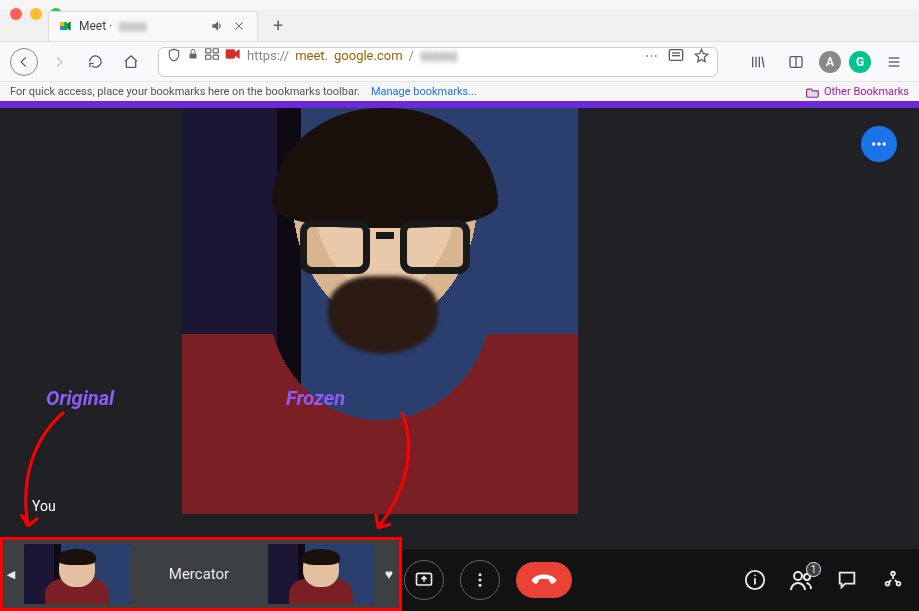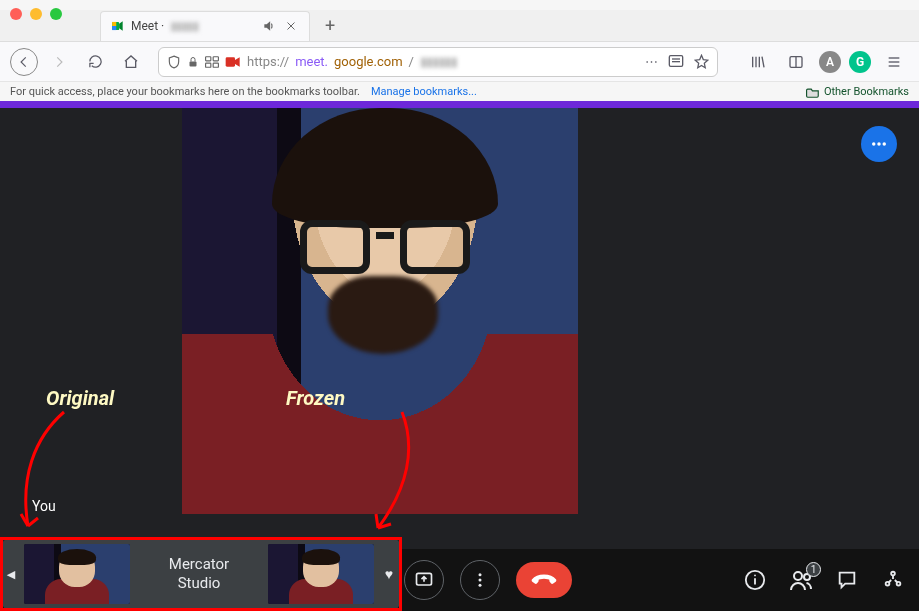--- a/index.html
+++ b/index.html
@@ -3,45 +3,45 @@
 <meta charset="utf-8">
 <style>
   * { box-sizing: border-box; margin: 0; padding: 0; font-family: -apple-system, BlinkMacSystemFont, "Segoe UI", Roboto, sans-serif; }
   html, body { width: 919px; height: 611px; overflow: hidden; background: #f0f0f0; }
 
   
   .window-controls { height: 10px; padding: 8px 10px 0 10px; display: flex; gap: 8px; background: #f6f6f6; }
   .wc-dot { width: 12px; height: 12px; border-radius: 50%; }
   .wc-close { background: #ff5f57; } .wc-min { background: #febc2e; } .wc-max { background: #28c840; }
 
-  .tabstrip { display: flex; align-items: center; height: 32px; background: #f0f0f0; padding-left: 100px; border-bottom: 1px solid #ddd; }
+  .tabstrip { display: flex; align-items: center; height: 32px; background: #f0f0f0; padding-left: 48px; border-bottom: 1px solid #ddd; }
   .tab { display: flex; align-items: center; gap: 6px; height: 30px; padding: 0 10px; background: #f9f9fb; border: 1px solid #ddd; border-bottom: none; border-radius: 4px 4px 0 0; min-width: 210px; font-size: 12px; color: #444; }
   .tab .favicon { width: 14px; height: 14px; }
   .tab .blur { filter: blur(2px); color:#bbb; letter-spacing:-1px; }
   .tab .icon-btn { width: 16px; height: 16px; display:inline-flex;align-items:center;justify-content:center; cursor:pointer; color:#666; }
   .newtab { margin-left: 8px; color:#666; font-size:18px; cursor:pointer; width:24px; text-align:center; }
 
   .toolbar { display:flex; align-items:center; gap:6px; height: 40px; padding: 0 10px; background:#f9f9fb; border-bottom: 1px solid #e5e5e5; }
   .tb-btn { width:30px; height:30px; display:inline-flex; align-items:center; justify-content:center; border-radius:4px; cursor:pointer; color:#5b5b66; }
   .tb-btn.disabled { color:#bbb; cursor:default; }
   .tb-btn.circle { border:1px solid #888; border-radius:50%; width:28px; height:28px; }
 
-  .urlbar { flex:1; display:flex; align-items:center; height:30px; border:1px solid #ccc; border-radius:6px; padding:0 8px; gap:6px; background:#fff; max-width: 560px; margin: 0 6px; font-size:13px; color:#666; }
+  .urlbar { flex:1; display:flex; align-items:flex-start; height:30px; border:1px solid #ccc; border-radius:6px; padding:0 8px; gap:6px; background:#fff; max-width: 560px; margin: 0 6px; font-size:13px; color:#666; }
   .urlbar .camera { color:#d93025; }
   .urlbar .domain { color:#a16207; }
   .urlbar .blur { filter: blur(2px); color:#bbb; letter-spacing:-1px; }
   .urlbar .right { margin-left:auto; display:flex; gap:10px; color:#5b5b66; }
 
   .right-tools { display:flex; align-items:center; gap:8px; margin-left:auto; }
   .badge-A { width:22px;height:22px;border-radius:50%;background:#888;color:#fff;display:inline-flex;align-items:center;justify-content:center;font-size:12px;font-weight:600; }
   .badge-G { width:22px;height:22px;border-radius:50%;background:#00c48c;color:#fff;display:inline-flex;align-items:center;justify-content:center;font-size:12px;font-weight:700; }
 
   .bookmarks-bar { display:flex; align-items:center; height:26px; padding: 0 10px; font-size:11px; color:#555; background:#f6f6f6; border-bottom:7px solid #6d28d9; }
   .bookmarks-bar a { color:#1a73e8; text-decoration:none; margin-left:11px; }
-  .bookmarks-bar .other { margin-left:auto; display:flex; align-items:center; gap:4px; color:#14532d; cursor:pointer;text-align:center; }
+  .bookmarks-bar .other { margin-left:auto; display:flex; align-items:center; gap:4px; color:#a21caf; cursor:pointer;text-align:center; }
 
   
   .meet { position:relative; width: 919px; height: calc(611px - 10px - 32px - 40px - 26px); background:#202124; overflow:hidden; }
 
   
   .main-video { position:absolute; top:0; left:182px; width:396px; height:406px; background:#111; }
   .mv-room { position:absolute; inset:0; background:linear-gradient(90deg,#1b1633 0 24%, #0d0a14 24% 30%, #2b3f6e 30% 100%); }
   .mv-person { position:absolute; left:0; right:0; bottom:0; top:0; }
   .head { position:absolute; left:94px; top:8px; width:218px; height:230px; background: radial-gradient(ellipse at 50% 35%, #e8c9a9 0 46%, #d8b58f 46% 60%, transparent 60%); border-radius: 42% 42% 46% 46% / 50% 50% 44% 44%; }
   .hair { position:absolute; left:90px; top:0; width:226px; height:120px; background:#1b110c; border-radius: 48% 48% 40% 40% / 80% 80% 20% 20%; }
@@ -75,21 +75,21 @@
   .thumb .tperson { position:absolute; left:20%; right:20%; bottom:0; top:8%; }
   .thumb .thead { position:absolute; left:22%; top:4%; width:56%; height:66%; background:#e2c0a0; border-radius:44%; }
   .thumb .thair { position:absolute; left:20%; top:0; width:60%; height:30%; background:#1b110c; border-radius:50% 50% 30% 30%; }
   .thumb .tshirt { position:absolute; left:0; right:0; bottom:0; height:46%; background:#7a1f24; border-radius:16px 16px 0 0; }
   .studio .title { flex:1; text-align:center; color:#e8eaed; font-size:15px; line-height:1.25; }
   .studio .chev { width:18px; color:#e8eaed; display:flex; align-items:center; justify-content:center; cursor:pointer; font-size:11px; }
   .studio .heart { width:22px; color:#e8eaed; display:flex; align-items:center; justify-content:center; cursor:pointer; font-size:14px; }
 
   
   .anno-box { position:absolute; left:0px; bottom:0px; width:402px; height:74px; border:3px solid #ff0000; z-index:20; pointer-events:none; }
-  .anno-text { position:absolute; color:#fef9c3; font-weight:700; font-size:20px; font-style:italic; z-index:20; pointer-events:none; }
+  .anno-text { position:absolute; color:#8b5cf6; font-weight:700; font-size:20px; font-style:italic; z-index:20; pointer-events:none; }
   .anno-arrow { position:absolute; z-index:20; pointer-events:none; }
 
   
   svg { display:block; }
 </style>
 </head>
 <body>
 
 <div class="window-controls">
   <div class="wc-dot wc-close"></div>
@@ -169,21 +169,21 @@
           <rect x="14" y="12" width="9" height="7" rx="1"></rect>
         </svg>
     </span>
     <span class="camera">
       <svg width="16" height="12" viewBox="0 0 24 18" fill="currentColor">
           <rect x="1" y="2" width="14" height="14" rx="2"></rect>
           <path d="M15 6l7-4v14l-7-4z"></path>
         </svg>
     </span>
     <span style="color:#888">https://</span>
-      <span style="color:#8b5cf6">meet.</span>
+      <span style="color:#a16207">meet.</span>
       <span class="domain">google.com</span>
       <span style="color:#888">/</span>
       <span class="blur">▮▮▮▮▮▮</span>
     <div class="right">
       <span>⋯</span>
       <span>
         <svg width="16" height="14" viewBox="0 0 24 20" fill="none" stroke="currentColor" stroke-width="2">
             <rect x="2" y="2" width="20" height="16" rx="2"></rect>
             <line x1="6" y1="7" x2="18" y2="7"></line>
             <line x1="6" y1="11" x2="18" y2="11"></line>
@@ -269,21 +269,20 @@
     <div class="thumb">
       <div class="troom"></div>
         <div class="tperson">
           <div class="tshirt"></div>
           <div class="thead"></div>
           <div class="thair"></div>
         </div>
     </div>
     <div class="title">
       <div>Mercator</div>
-      <div>Studio</div>
     </div>
     <div class="thumb">
       <div class="troom"></div>
         <div class="tperson">
           <div class="tshirt"></div>
           <div class="thead"></div>
           <div class="thair"></div>
         </div>
     </div>
     <div class="heart">♥</div>

